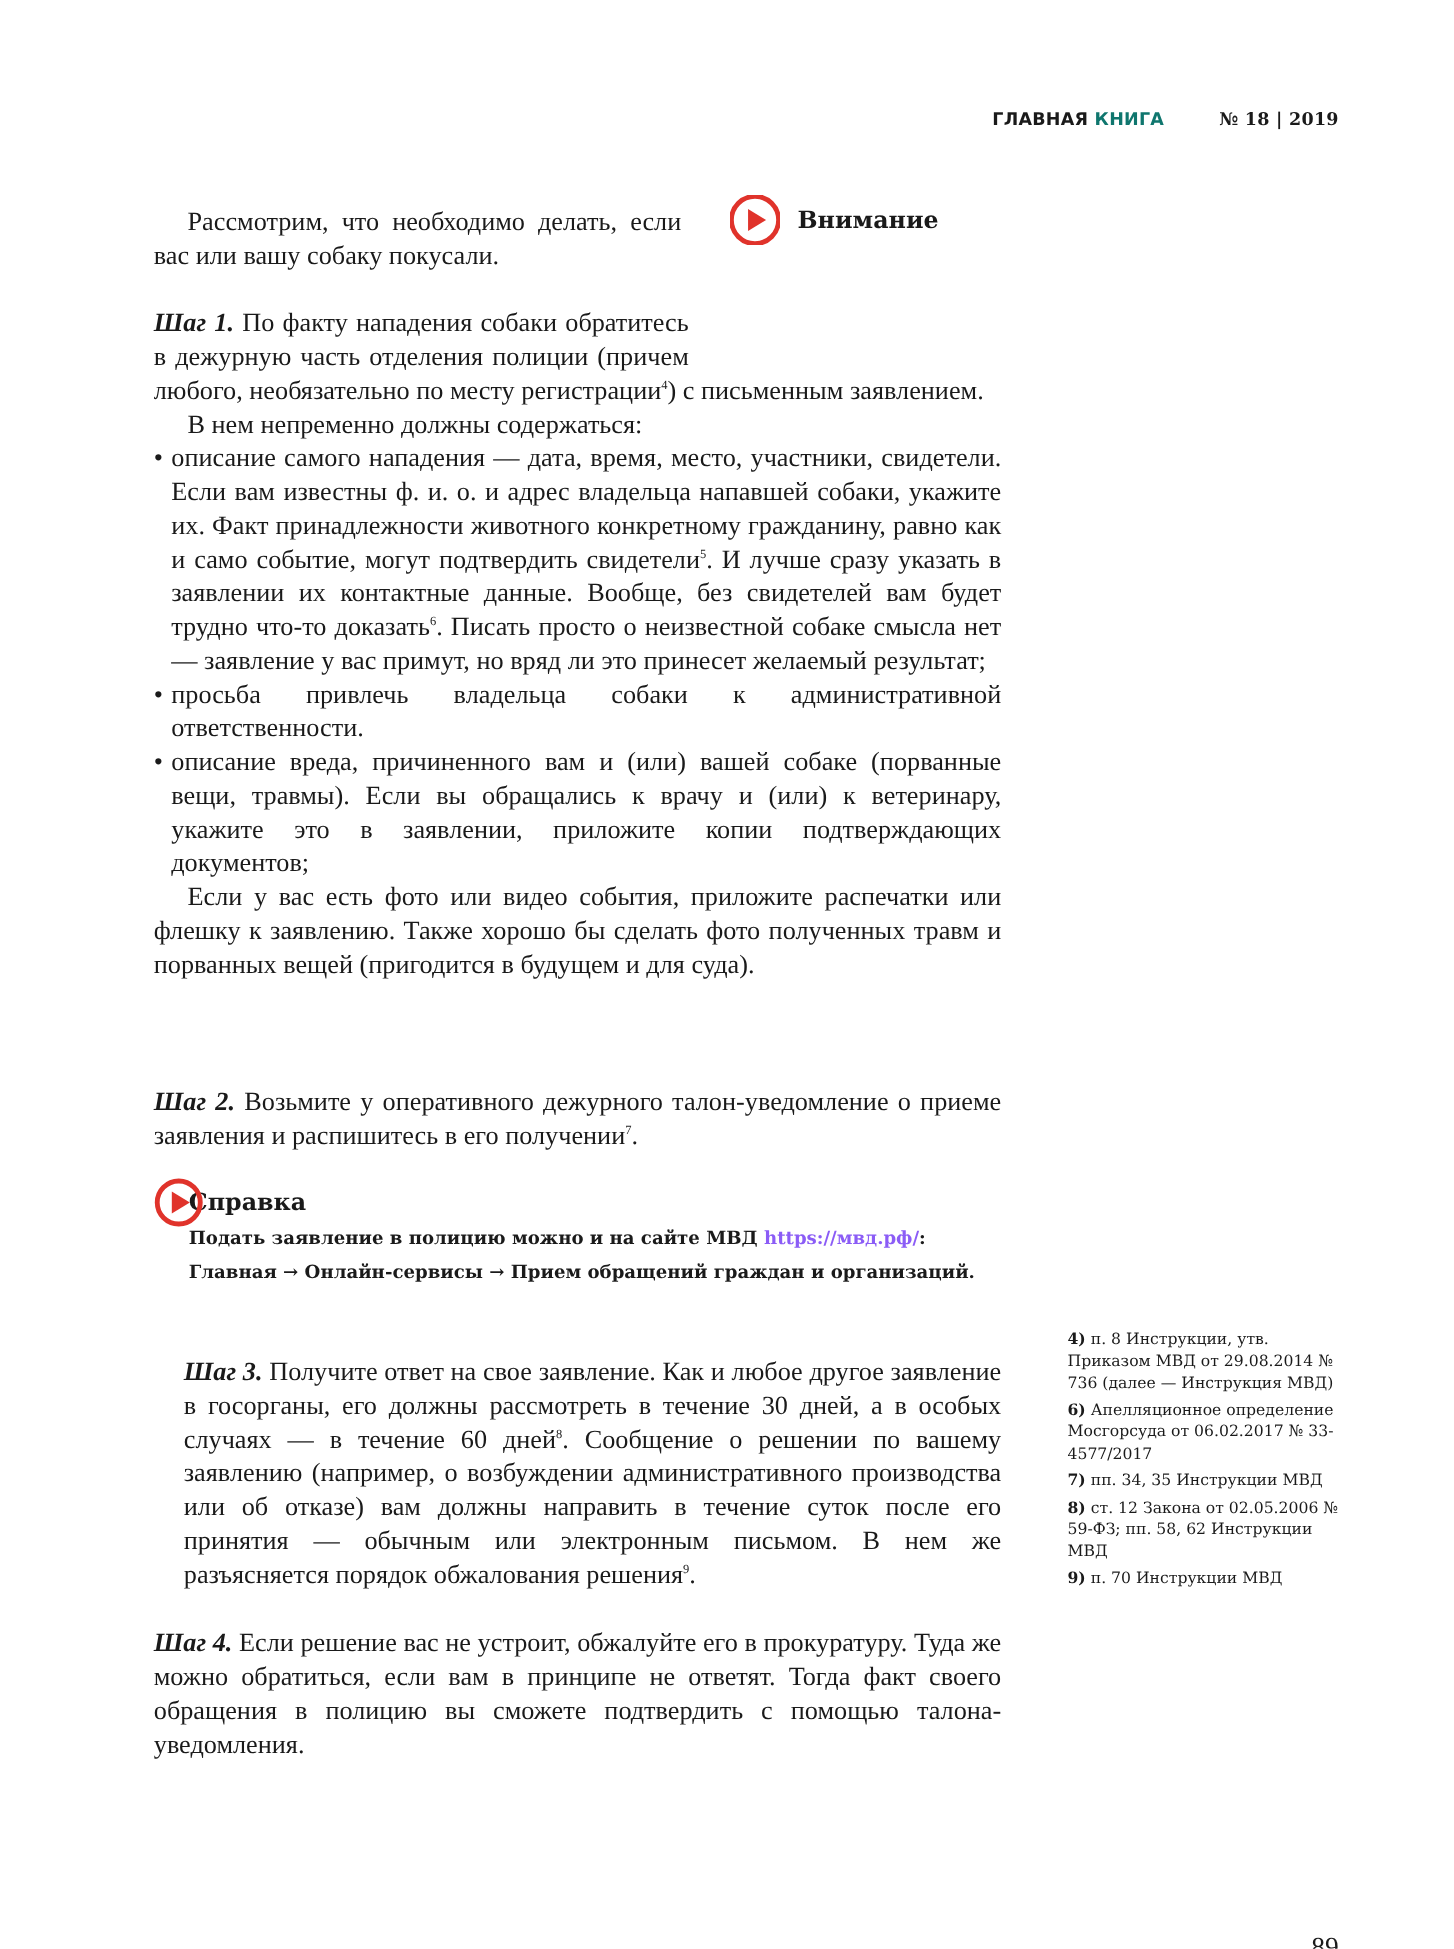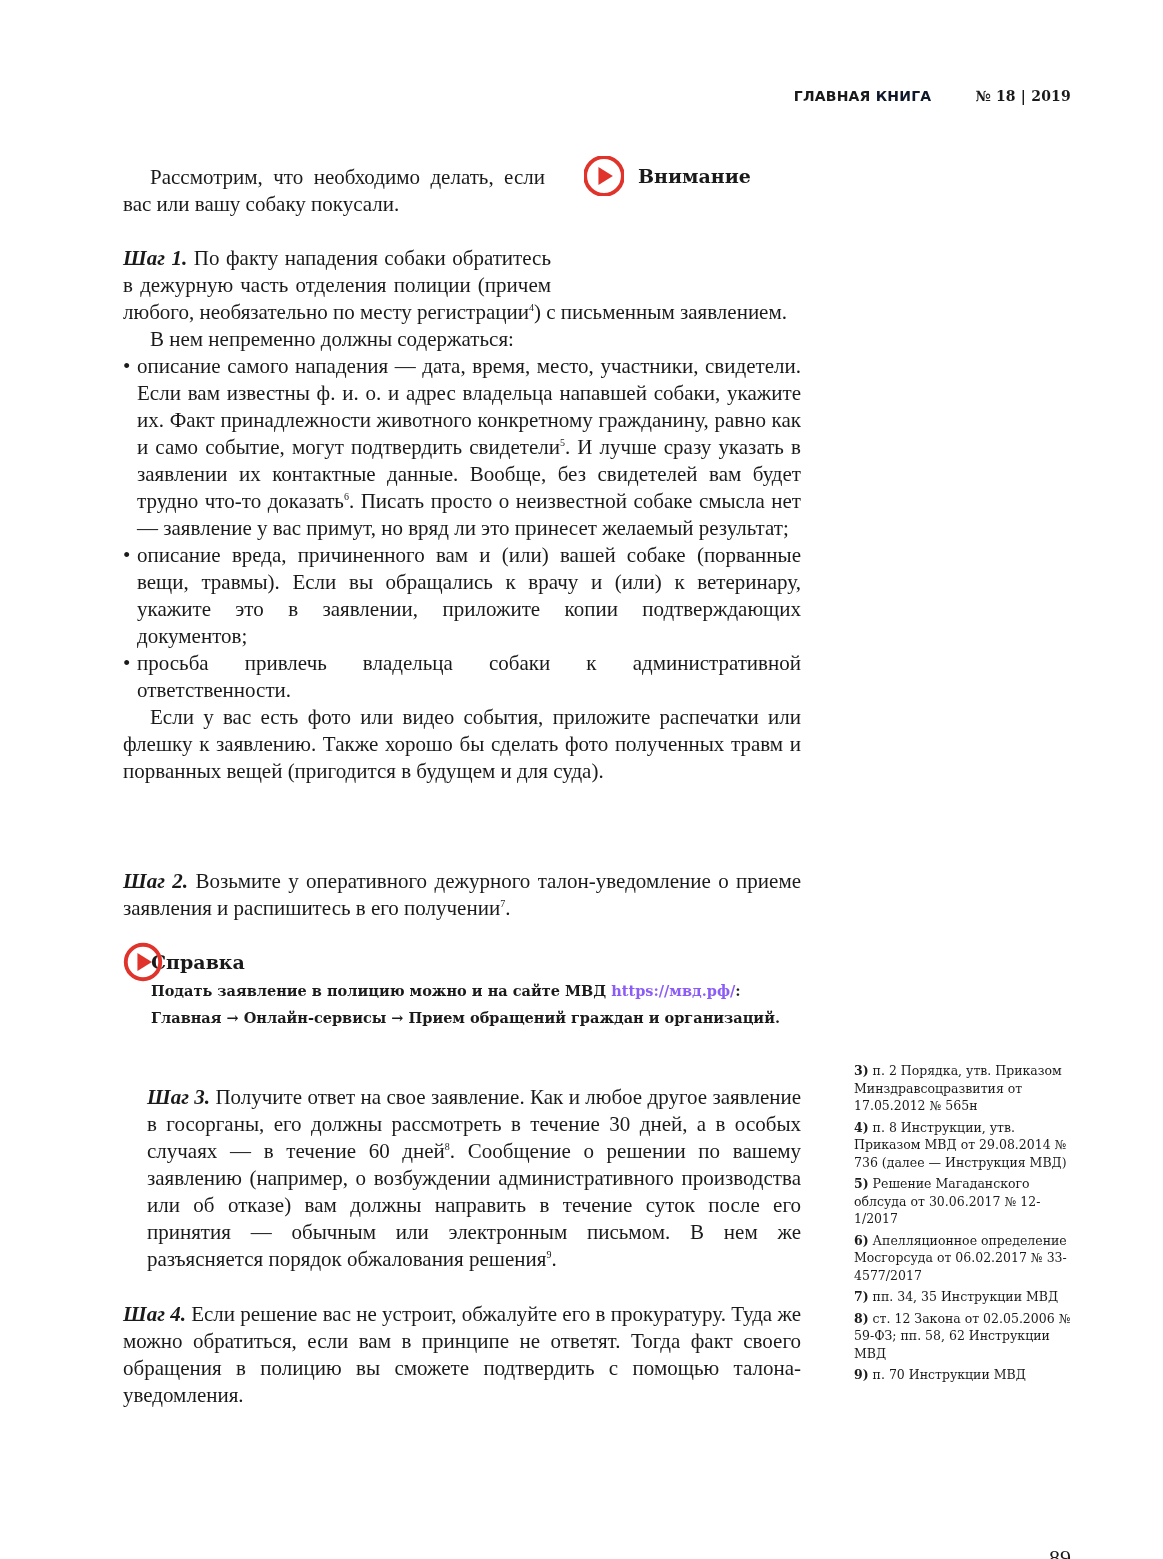--- a/index.html
+++ b/index.html
@@ -1,20 +1,20 @@
 <!DOCTYPE html>
 <html><head>
 <meta charset="utf-8">
 <style>
   html, body { margin: 0; padding: 0; background: #ffffff; }
   body { width: 1163px; height: 1559px; position: relative; overflow: hidden;
          font-family: "DejaVu Serif", "Liberation Serif", serif; color: #1a1a1a; }
   .header { position: absolute; top: 88px; right: 92px; font-family: "DejaVu Sans", sans-serif;
             font-size: 14px; font-weight: bold; letter-spacing: 0.2px; }
-  .header .brand2 { color: #0f172a; }
+  .header .brand2 { color: #0f766e; }
   .header .issue { font-family: "DejaVu Serif", serif; margin-left: 39px; }
   .main { position: absolute; left: 123px; width: 678px; font-family: "Liberation Serif", serif;
           font-size: 21px; line-height: 27px; }
   p { margin: 0; }
   .indent { text-indent: 27px; }
   .step-label { font-weight: bold; font-style: italic; }
   sup { font-size: 10px; line-height: 0; vertical-align: 8px; }
   ul { margin: 0; padding: 0; list-style: none; }
   ul li { position: relative; padding-left: 14px; }
   ul li::before { content: "•"; position: absolute; left: 0; top: 0; }
@@ -56,22 +56,22 @@
 </div>
 
 <div class="main" style="top:245px;">
   <p style="text-align:justify;">
     <span style="float:right; width:250px; height:54px;"></span>
     <span class="step-label">Шаг 1.</span><span> По факту нападения собаки обратитесь в дежурную часть отделения полиции (причем любого, необязательно по месту регистрации</span><sup>4</sup><span>) с письменным заявлением.</span>
   </p>
   <p class="indent">В нем непременно должны содержаться:</p>
   <ul style="text-align:justify;">
     <li><span>описание самого нападения — дата, время, место, участники, свидетели. Если вам известны ф. и. о. и адрес владельца напавшей собаки, укажите их. Факт принадлежности животного конкретному гражданину, равно как и само событие, могут подтвердить свидетели</span><sup>5</sup><span>. И лучше сразу указать в заявлении их контактные данные. Вообще, без свидетелей вам будет трудно что-то доказать</span><sup>6</sup><span>. Писать просто о неизвестной собаке смысла нет — заявление у вас примут, но вряд ли это принесет желаемый результат;</span></li>
+    <li><span>просьба привлечь владельца собаки к административной ответственности.</span></li>
     <li><span>описание вреда, причиненного вам и (или) вашей собаке (порванные вещи, травмы). Если вы обращались к врачу и (или) к ветеринару, укажите это в заявлении, приложите копии подтверждающих документов;</span></li>
-    <li><span>просьба привлечь владельца собаки к административной ответственности.</span></li>
   </ul>
   <p class="indent" style="text-align:justify;">Если у вас есть фото или видео события, приложите распечатки или флешку к заявлению. Также хорошо бы сделать фото полученных травм и порванных вещей (пригодится в будущем и для суда).</p>
 </div>
 
 <div class="main" style="top:868px;">
   <p style="text-align:justify;">
     <span class="step-label">Шаг 2.</span><span> Возьмите у оперативного дежурного талон-уведомление о приеме заявления и распишитесь в его получении</span><sup>7</sup><span>.</span>
   </p>
 </div>
 
@@ -94,22 +94,20 @@
   </p>
 </div>
 
 <div class="main" style="top:1301px;">
   <p style="text-align:justify;">
     <span class="step-label">Шаг 4.</span><span> Если решение вас не устроит, обжалуйте его в прокуратуру. Туда же можно обратиться, если вам в принципе не ответят. Тогда факт своего обращения в полицию вы сможете подтвердить с помощью талона-уведомления.</span>
   </p>
 </div>
 
 <div class="notes">
-  <div class="note"><span class="num">3)</span><span> п. 2 Порядка, утв. Приказом Минздравсоцразвития от 17.05.2012 № 565н</span></div>
   <div class="note"><span class="num">4)</span><span> п. 8 Инструкции, утв. Приказом МВД от 29.08.2014 № 736 (далее — Инструкция МВД)</span></div>
-  <div class="note"><span class="num">5)</span><span> Решение Магаданского облсуда от 30.06.2017 № 12-1/2017</span></div>
   <div class="note"><span class="num">6)</span><span> Апелляционное определение Мосгорсуда от 06.02.2017 № 33-4577/2017</span></div>
   <div class="note"><span class="num">7)</span><span> пп. 34, 35 Инструкции МВД</span></div>
   <div class="note"><span class="num">8)</span><span> ст. 12 Закона от 02.05.2006 № 59-ФЗ; пп. 58, 62 Инструкции МВД</span></div>
   <div class="note"><span class="num">9)</span><span> п. 70 Инструкции МВД</span></div>
 </div>
 
 <div class="page-num">89</div>
 
 </body></html>

